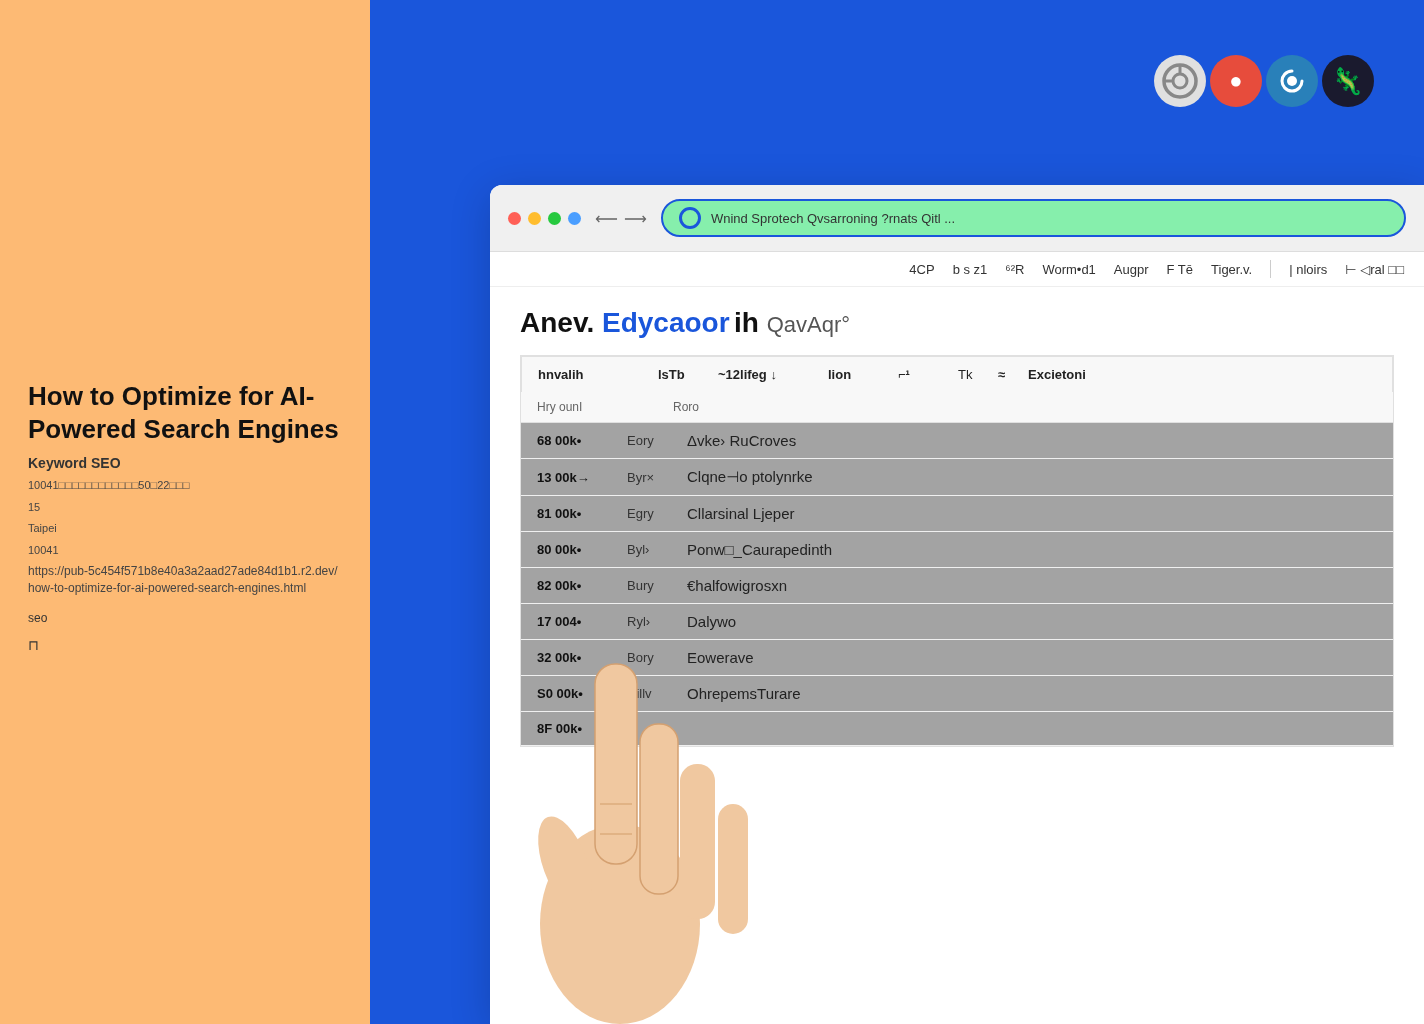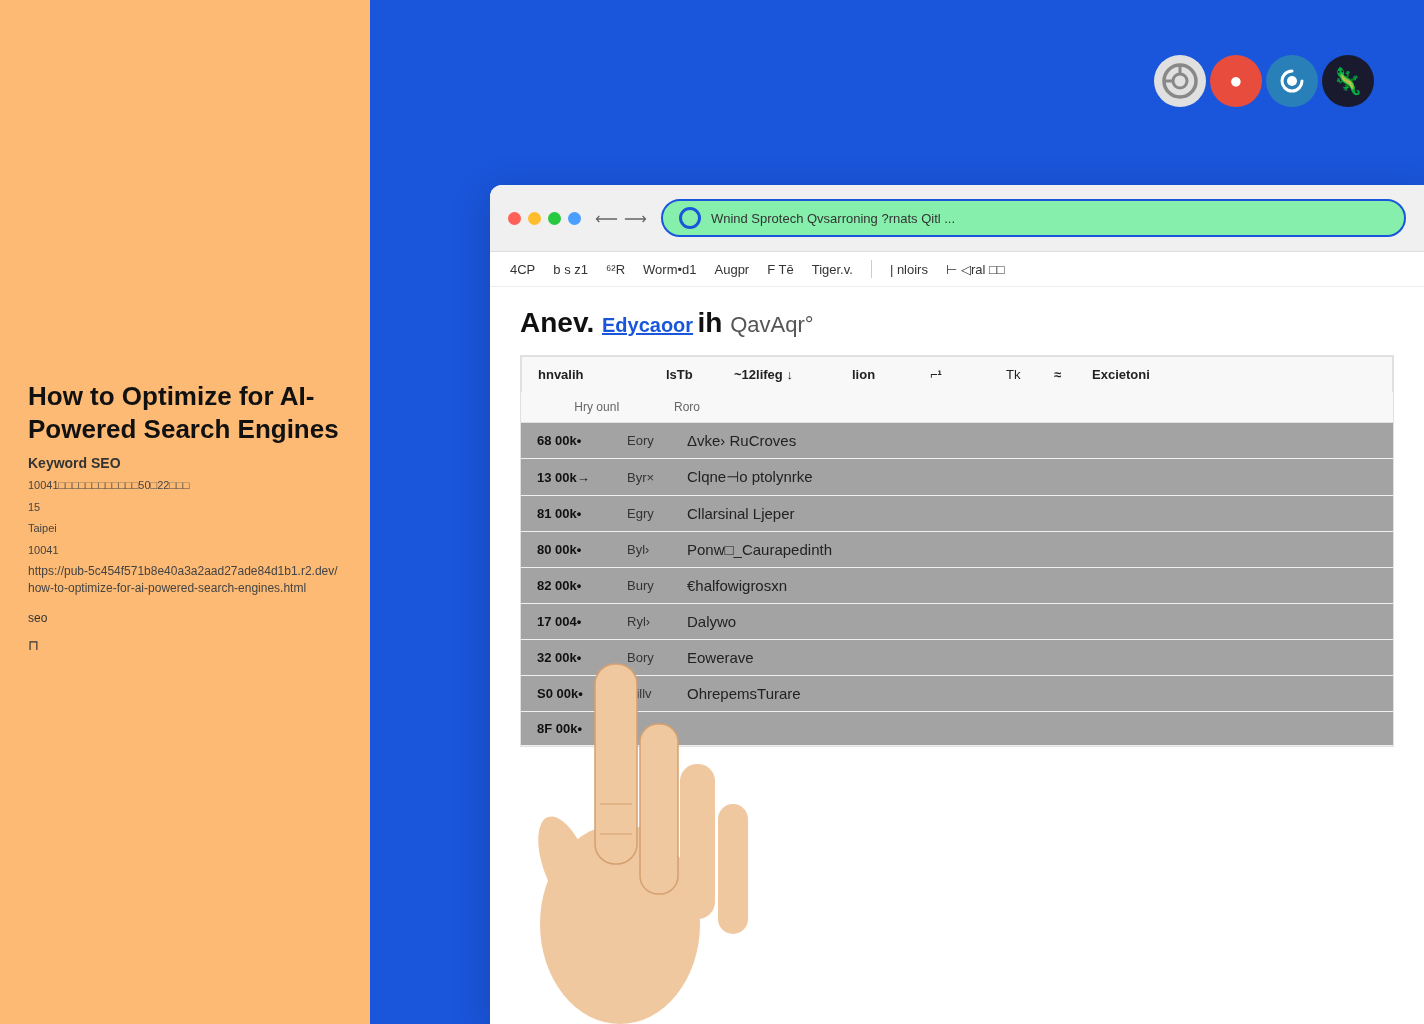--- a/index.html
+++ b/index.html
@@ -155,20 +155,21 @@
     
     .browser-toolbar {
       background: #fff;
       padding: 8px 20px;
       display: flex;
       align-items: center;
       gap: 18px;
       border-bottom: 1px solid #eee;
       font-size: 13px;
       color: #444;
+      justify-content: flex-end;
     }
 
     .toolbar-item {
       cursor: pointer;
       white-space: nowrap;
       font-size: 13px;
       color: #333;
     }
 
     .toolbar-divider {
@@ -182,45 +183,44 @@
       flex: 1;
       background: #fff;
       overflow: hidden;
       padding: 20px 30px;
     }
 
     
     .data-table-header {
       display: flex;
       align-items: center;
-      gap: 8px;
+      gap: 0;
       background: #f8f8f8;
       border: 1px solid #e0e0e0;
       border-bottom: none;
       padding: 10px 16px;
       font-size: 13px;
       font-weight: 600;
       color: #222;
     }
 
     .data-table {
       border: 1px solid #e0e0e0;
       font-size: 13px;
     }
 
     .table-subheader {
       display: flex;
       align-items: center;
-      gap: 0;
+      gap: 16px;
       padding: 8px 16px;
       background: #f8f8f8;
       border-bottom: 1px solid #e0e0e0;
       font-size: 12px;
       color: #666;
-      text-align: center;
     }
 
     .table-row {
       display: flex;
       align-items: center;
       padding: 9px 16px;
       border-bottom: 1px solid #f0f0f0;
       background: #a3a3a3;
     }
 
@@ -334,21 +334,21 @@
       <span class="toolbar-item">Tiger.v.</span>
       <div class="toolbar-divider"></div>
       <span class="toolbar-item">| nloirs</span>
       <span class="toolbar-item">⊢ ◁ral □□</span>
     </div>
 
     <div class="browser-content">
 
       <div style="margin-bottom:16px;">
         <span style="font-size:28px;font-weight:700;color:#111;">Anev. </span>
-        <span style="font-size:20px;font-weight:700;color:#1a56db;text-decoration:underline;">Edycaoor</span>
+        <span style="font-size:28px;font-weight:700;color:#1a56db;">Edycaoor</span>
         <span style="font-size:28px;font-weight:700;color:#111;"> ih </span>
         <span style="font-size:22px;color:#555;">QavAqr°</span>
       </div>
 
       <div class="data-table">
 
         <div class="data-table-header">
           <span style="width:120px;font-weight:600;">hnvalih</span>
           <span style="width:60px;font-weight:600;">lsTb</span>
           <span style="width:110px;font-weight:600;">~12lifeg ↓</span>

